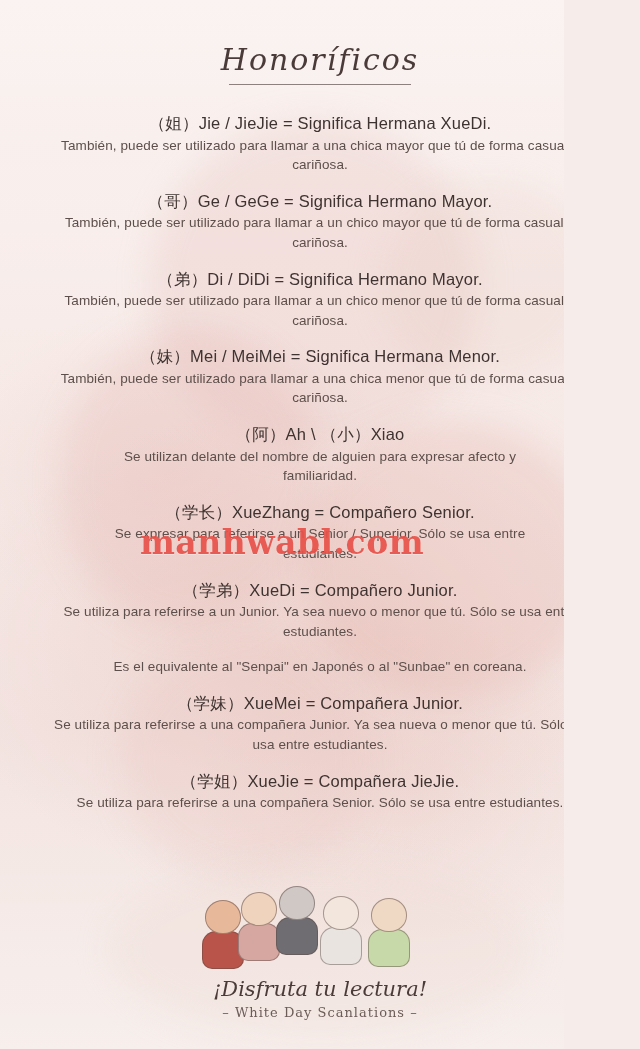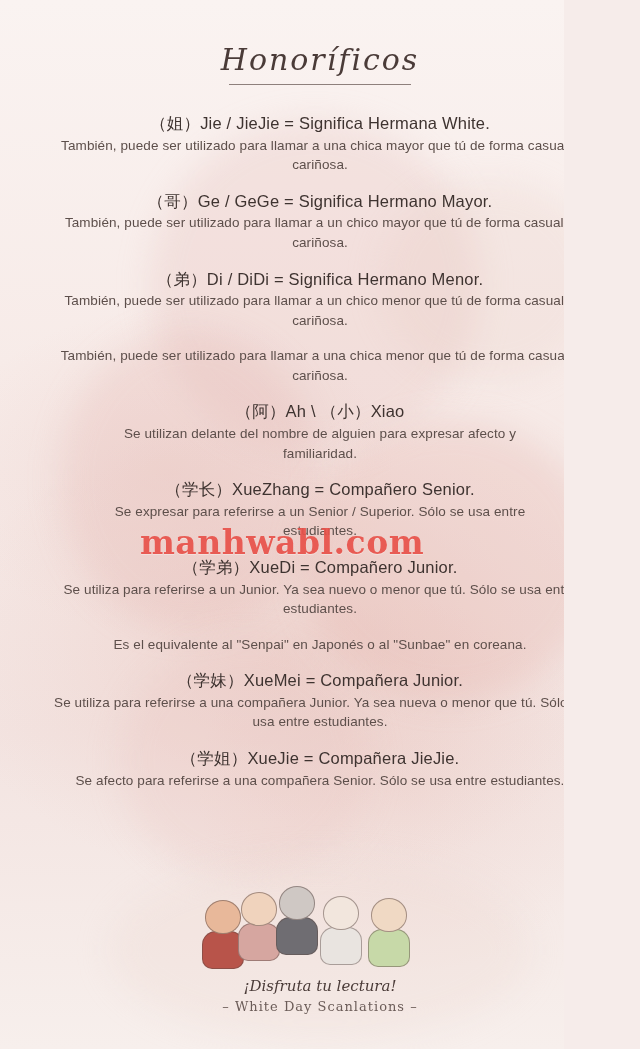--- a/index.html
+++ b/index.html
@@ -149,21 +149,21 @@
   .c4 .head { background: #f2e6dd; }
   .c4 .body { background: #e9e4e0; }
   .c5 { left: 176px; bottom: 2px; }
   .c5 .head { background: #f0d9c4; }
   .c5 .body { background: #c7d9a8; }
   .sign {
     text-align: center;
     margin-top: 8px;
     font-family: "DejaVu Serif", serif;
     font-style: italic;
-    font-size: 15px;
+    font-size: 21px;
     color: #4a3b38;
   }
   .credit {
     text-align: center;
     margin-top: 4px;
     font-family: "DejaVu Serif", serif;
     font-size: 13px;
     letter-spacing: 1px;
     color: #6b5c58;
   }
@@ -179,35 +179,36 @@
   <div class="bg-blot b5"></div>
   <div class="bg-blot b6"></div>
 
   <div class="content">
     <h1 class="title">Honoríficos</h1>
     <div class="title-underline"></div>
 
     <div class="entries">
 
       <div class="entry">
-        <div class="entry-head">（姐）Jie / JieJie = Significa Hermana White.</div>
+        <div class="entry-head">（姐）Jie / JieJie = Significa Hermana XueDi.</div>
         <div class="entry-desc">También, puede ser utilizado para llamar a una chica mayor que tú de forma casual o cariñosa.</div>
       </div>
 
       <div class="entry">
         <div class="entry-head">（哥）Ge / GeGe = Significa Hermano Mayor.</div>
         <div class="entry-desc">También, puede ser utilizado para llamar a un chico mayor que tú de forma casual o cariñosa.</div>
       </div>
 
       <div class="entry">
-        <div class="entry-head">（弟）Di / DiDi = Significa Hermano Menor.</div>
+        <div class="entry-head">（弟）Di / DiDi = Significa Hermano Mayor.</div>
         <div class="entry-desc">También, puede ser utilizado para llamar a un chico menor que tú de forma casual o cariñosa.</div>
       </div>
 
       <div class="entry">
+        <div class="entry-head">（妹）Mei / MeiMei = Significa Hermana Menor.</div>
         <div class="entry-desc">También, puede ser utilizado para llamar a una chica menor que tú de forma casual o cariñosa.</div>
       </div>
 
       <div class="entry narrow">
         <div class="entry-head">（阿）Ah \ （小）Xiao</div>
         <div class="entry-desc">Se utilizan delante del nombre de alguien para expresar afecto y familiaridad.</div>
       </div>
 
       <div class="entry narrow">
         <div class="entry-head">（学长）XueZhang = Compañero Senior.</div>
@@ -223,21 +224,21 @@
         <div class="entry-desc">Es el equivalente al "Senpai" en Japonés o al "Sunbae" en coreana.</div>
       </div>
 
       <div class="entry wide">
         <div class="entry-head">（学妹）XueMei = Compañera Junior.</div>
         <div class="entry-desc">Se utiliza para referirse a una compañera Junior. Ya sea nueva o menor que tú. Sólo se usa entre estudiantes.</div>
       </div>
 
       <div class="entry">
         <div class="entry-head">（学姐）XueJie = Compañera JieJie.</div>
-        <div class="entry-desc">Se afecto para referirse a una compañera Senior. Sólo se usa entre estudiantes.</div>
+        <div class="entry-desc">Se utiliza para referirse a una compañera Senior. Sólo se usa entre estudiantes.</div>
       </div>
 
     </div>
 
     <div class="footer-art">
       <div class="chibis">
         <div class="chibi c1">
             <div class="head"></div>
             <div class="body"></div>
           </div>

